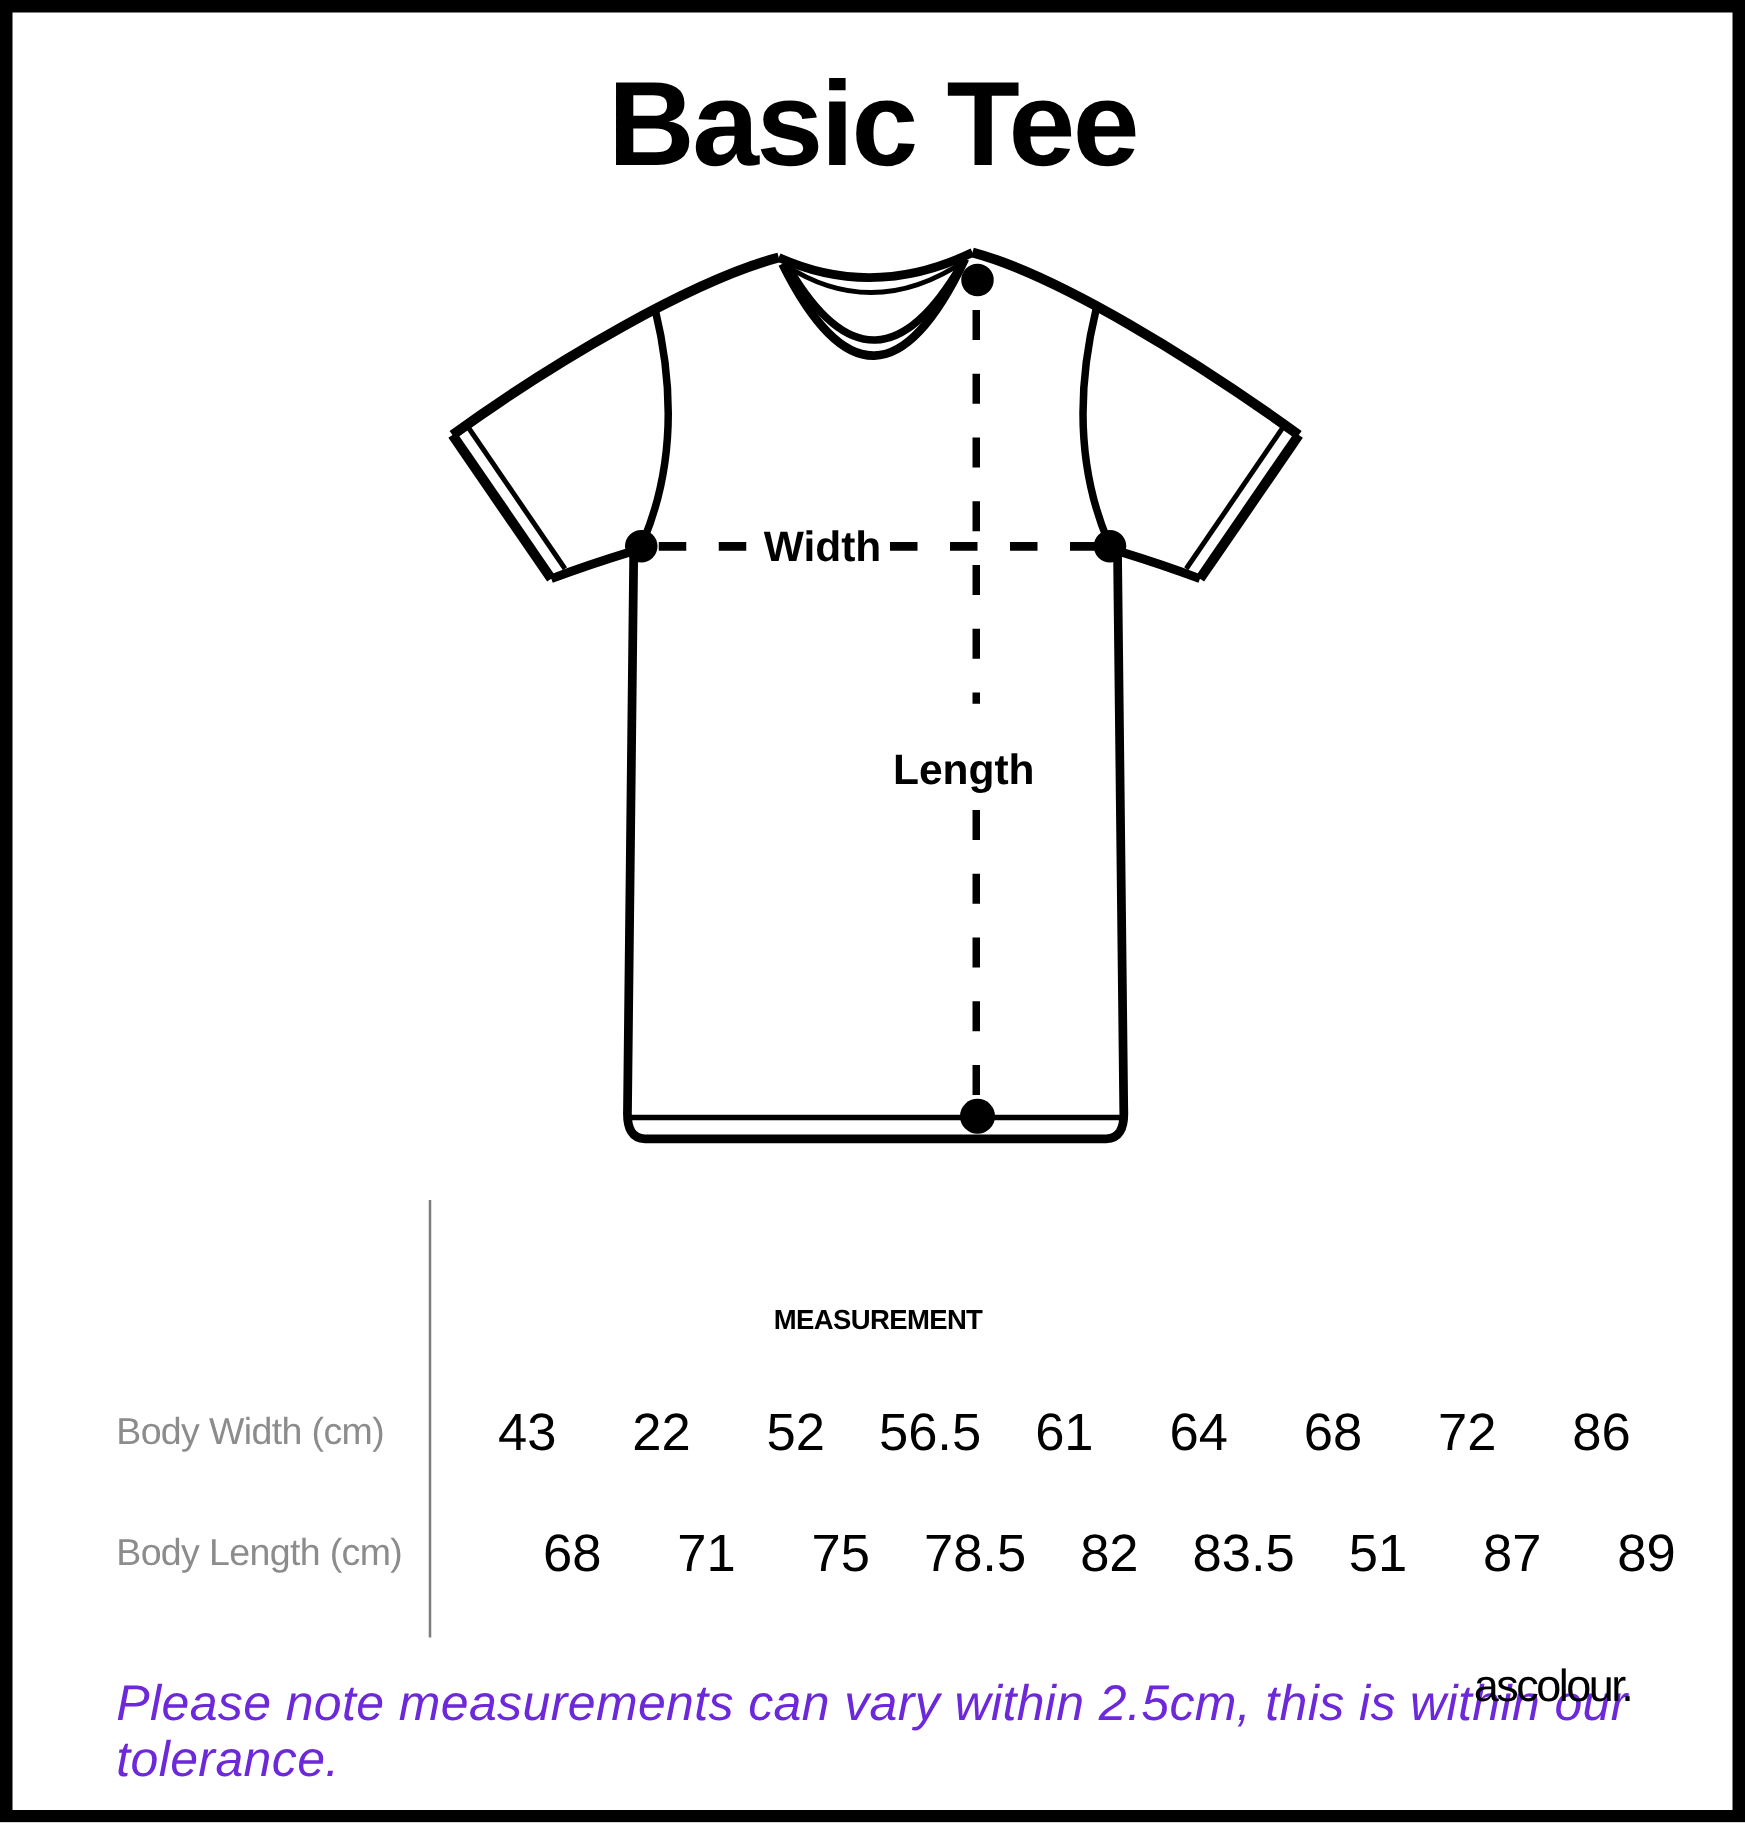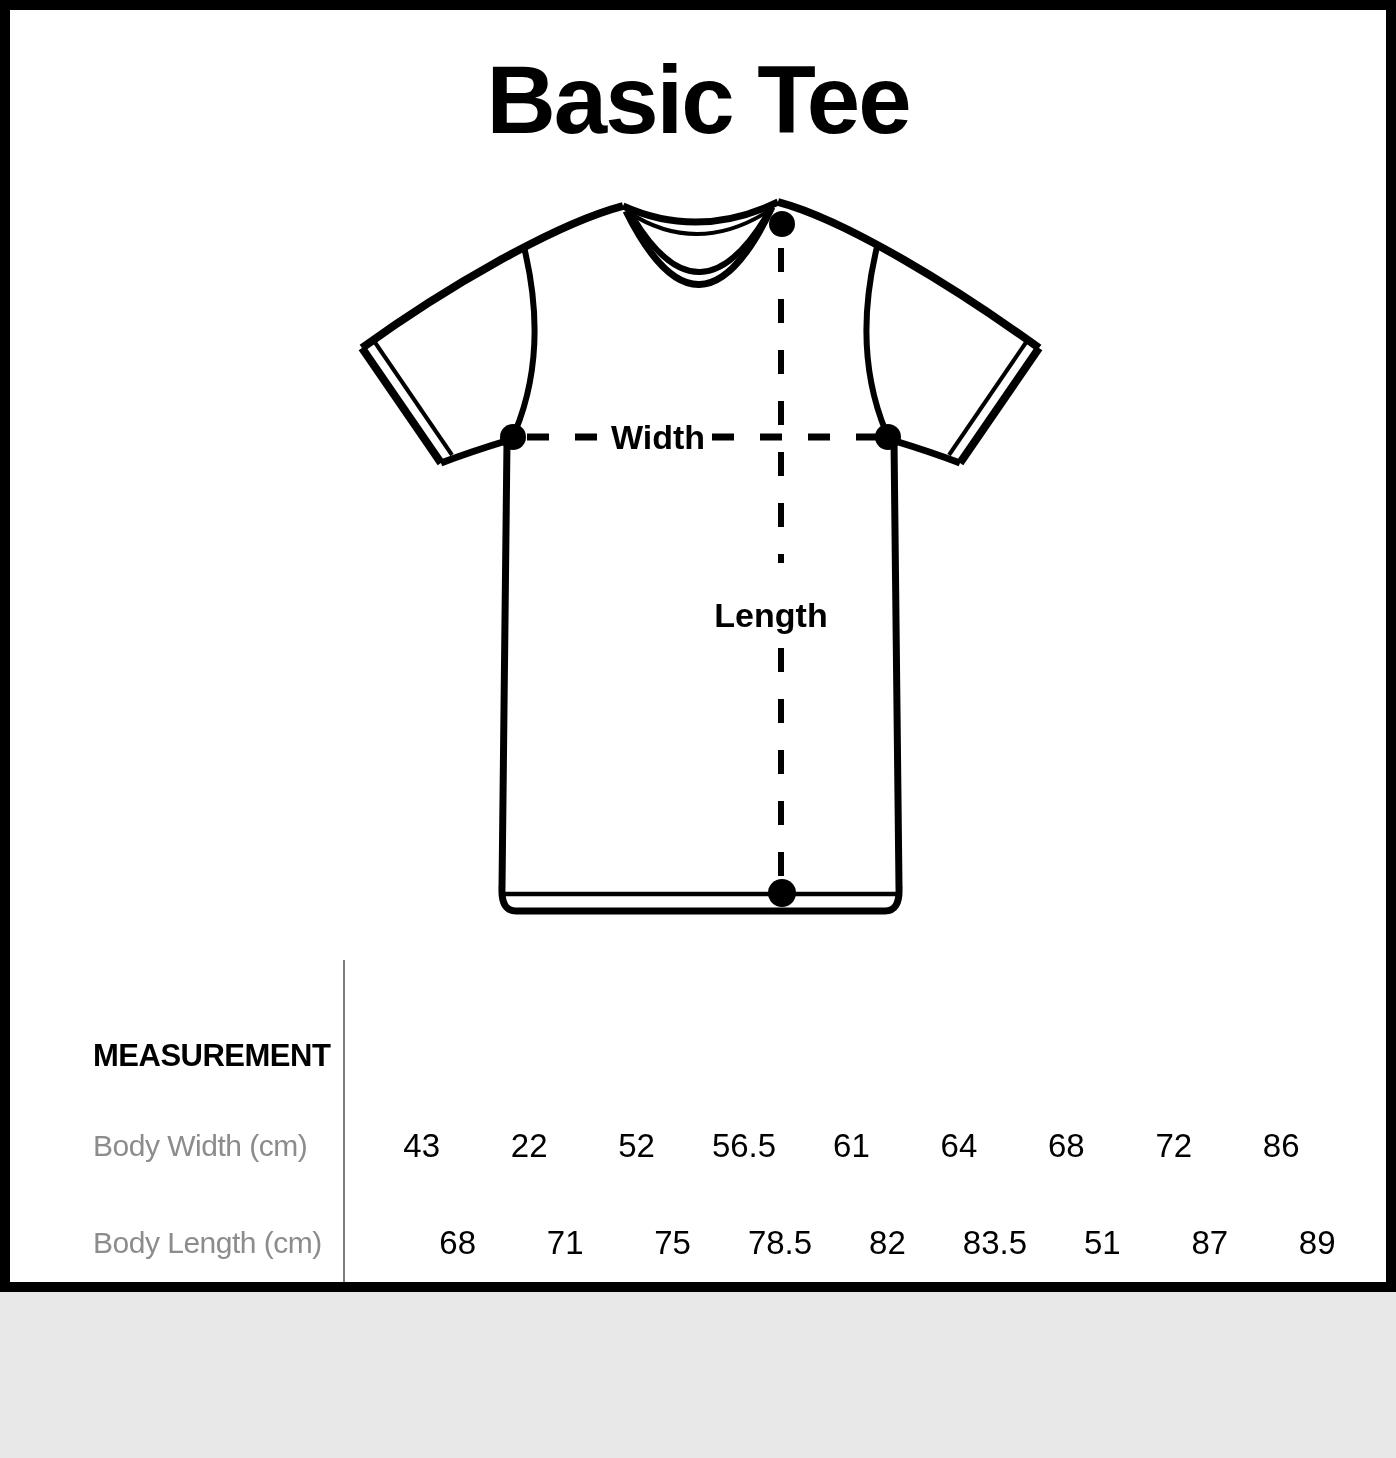--- a/index.html
+++ b/index.html
@@ -1,18 +1,18 @@
 <!DOCTYPE html>
 <html><head>
 <meta charset="utf-8">
 <style>
   html,body{margin:0;padding:0;background:#e8e8e8;}
   .page{
     position:relative;
-    width:1396px;height:1292px;
+    width:1396px;height:1458px;
     background:#ffffff;
     font-family:"Liberation Sans",sans-serif;
     color:#000;
     overflow:hidden;
   }
   .frame{
     position:absolute;inset:0;
     border:10px solid #000;
     pointer-events:none;
     z-index:50;
@@ -31,22 +31,22 @@
     position:absolute;left:343px;top:960px;
     width:2px;height:350px;background:#7d7d7d;
   }
   .trow{
     position:absolute;left:0;width:1396px;
     display:flex;align-items:center;height:48px;
   }
   .trow .rlabel{margin-left:93px;width:251px;text-align:left;}
   .trow .cells{margin-left:24px;width:967px;display:flex;}
   .trow .cell{flex:1;text-align:center;}
-  .header-row{top:1032px;font-weight:700;font-size:31px;letter-spacing:-0.5px;}
-  .value-row .cell{font-size:33px;color:#000;}
+  .header-row{top:1032px;font-weight:700;font-size:22px;letter-spacing:-0.5px;justify-content:center;}
+  .value-row .cell{font-size:42px;color:#000;}
   .value-row .rlabel{font-size:30px;color:#8c8c8c;letter-spacing:-0.5px;}
   .value-row-1{top:1122px;}
   .value-row-2{top:1219px;gap:36px;}
   .note{
     position:absolute;left:93px;top:1341px;
     font-size:40px;font-style:italic;color:#6d28d9;letter-spacing:0.3px;
   }
   .logo{
     position:absolute;right:91px;top:1328px;
     font-size:36px;font-weight:400;letter-spacing:-2px;color:#000;

